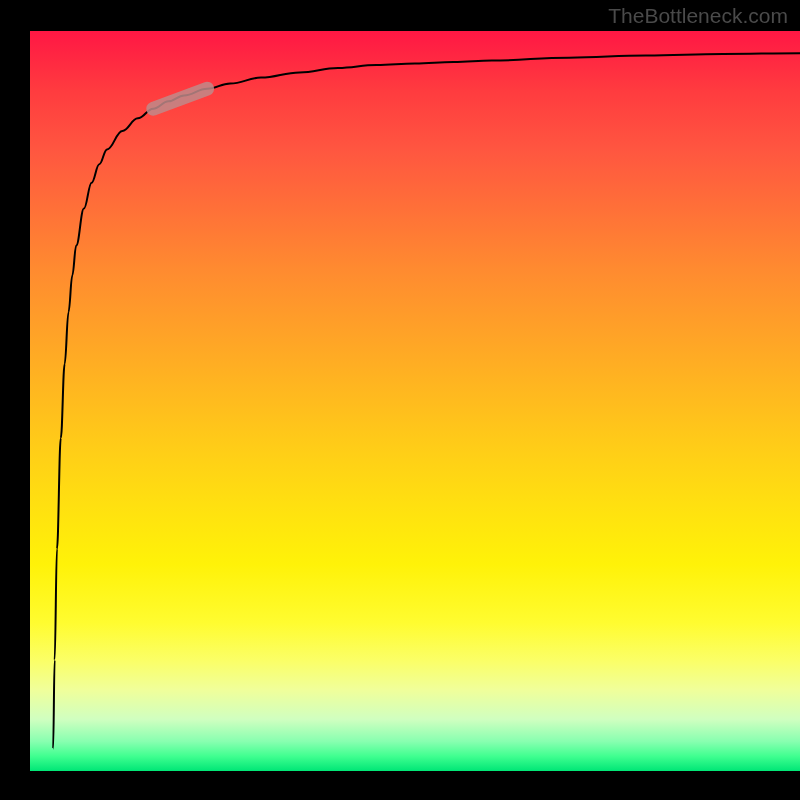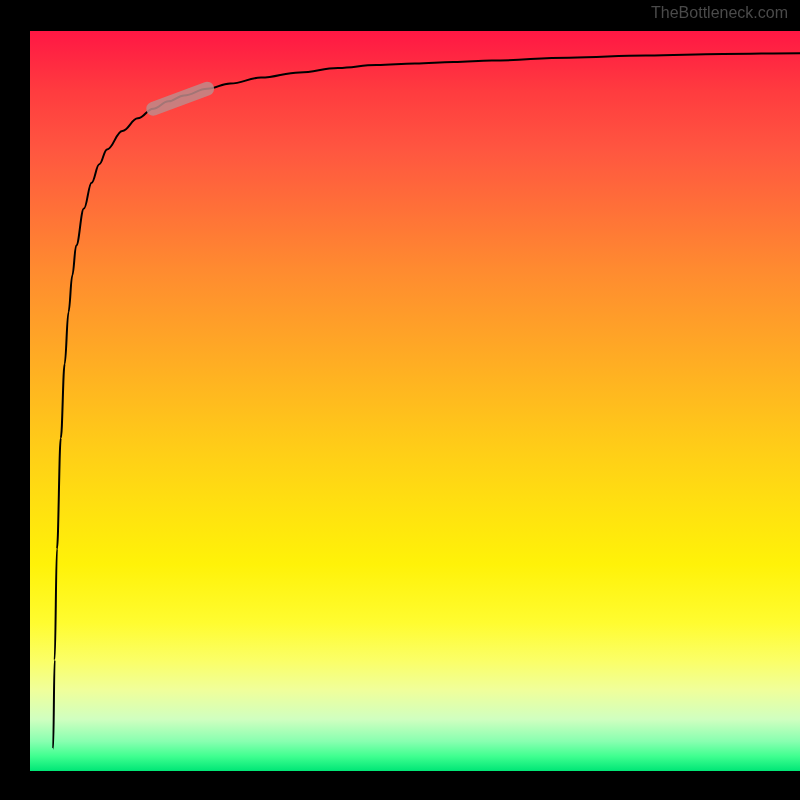--- a/index.html
+++ b/index.html
@@ -12,21 +12,21 @@
       height: 800px;
       background: #000;
       position: relative;
       font-family: Arial, sans-serif;
     }
     .watermark {
       position: absolute;
       top: 4px;
       right: 12px;
       color: #4a4a4a;
-      font-size: 16px;
+      font-size: 21px;
       font-weight: normal;
       z-index: 10;
     }
     .plot-area {
       position: absolute;
       top: 31px;
       left: 30px;
       width: 770px;
       height: 740px;
       background: linear-gradient(to bottom,

